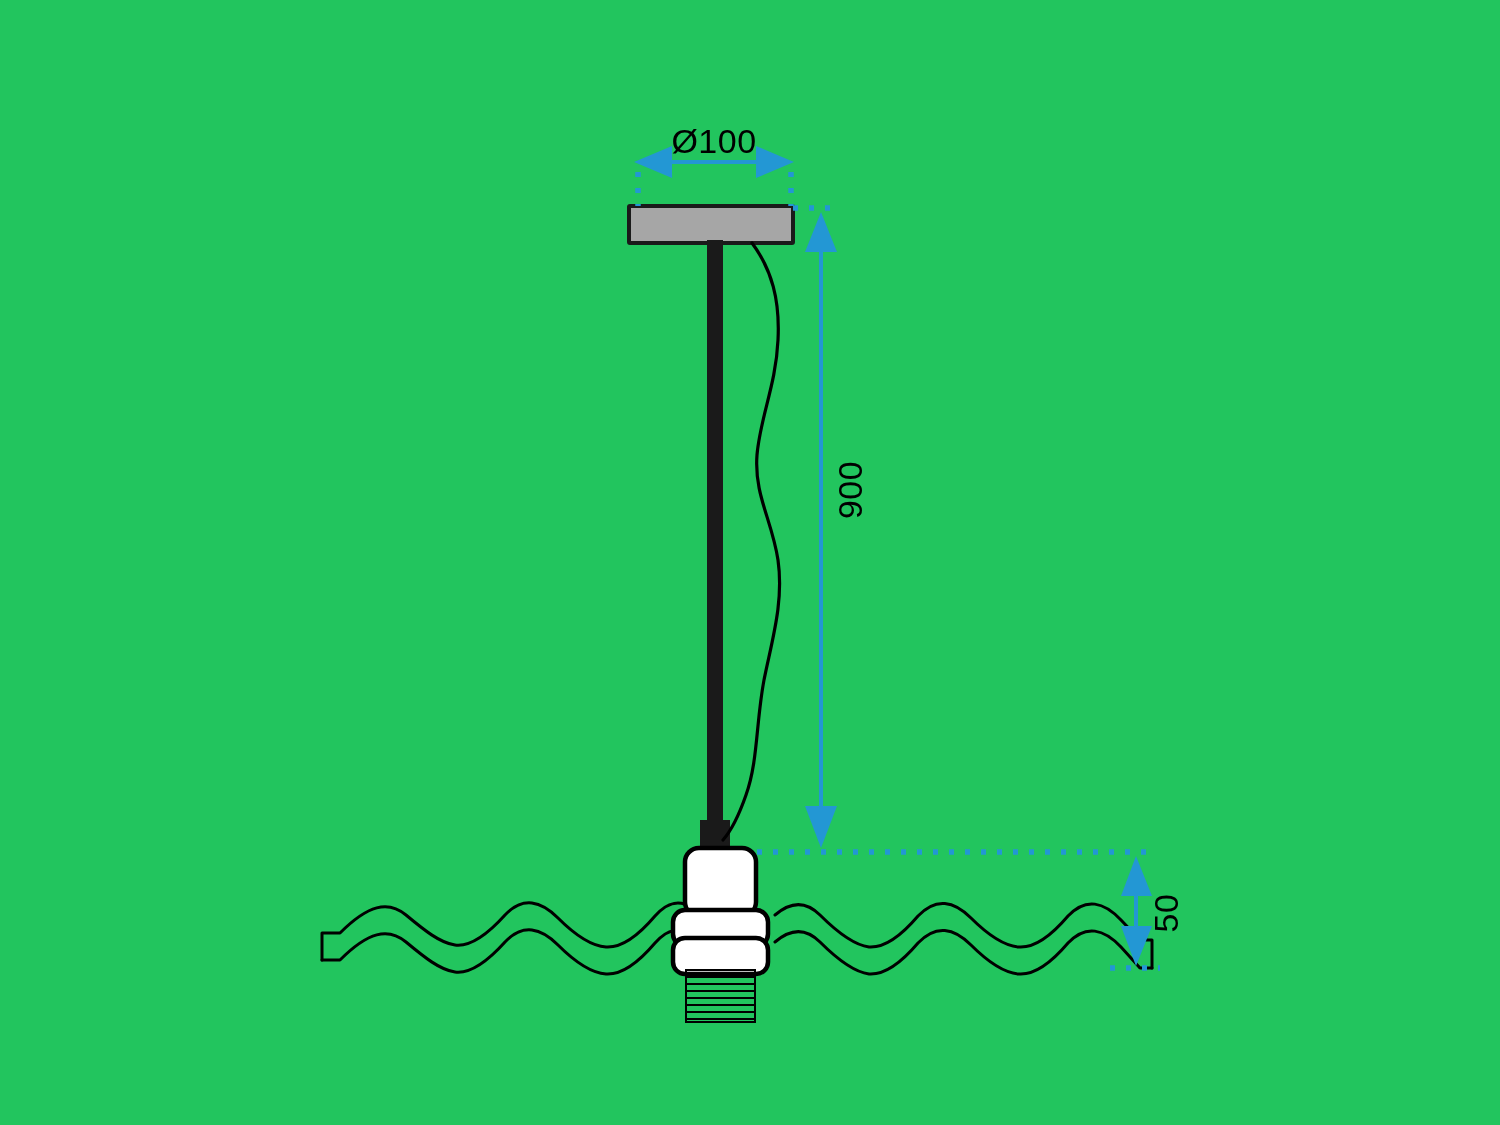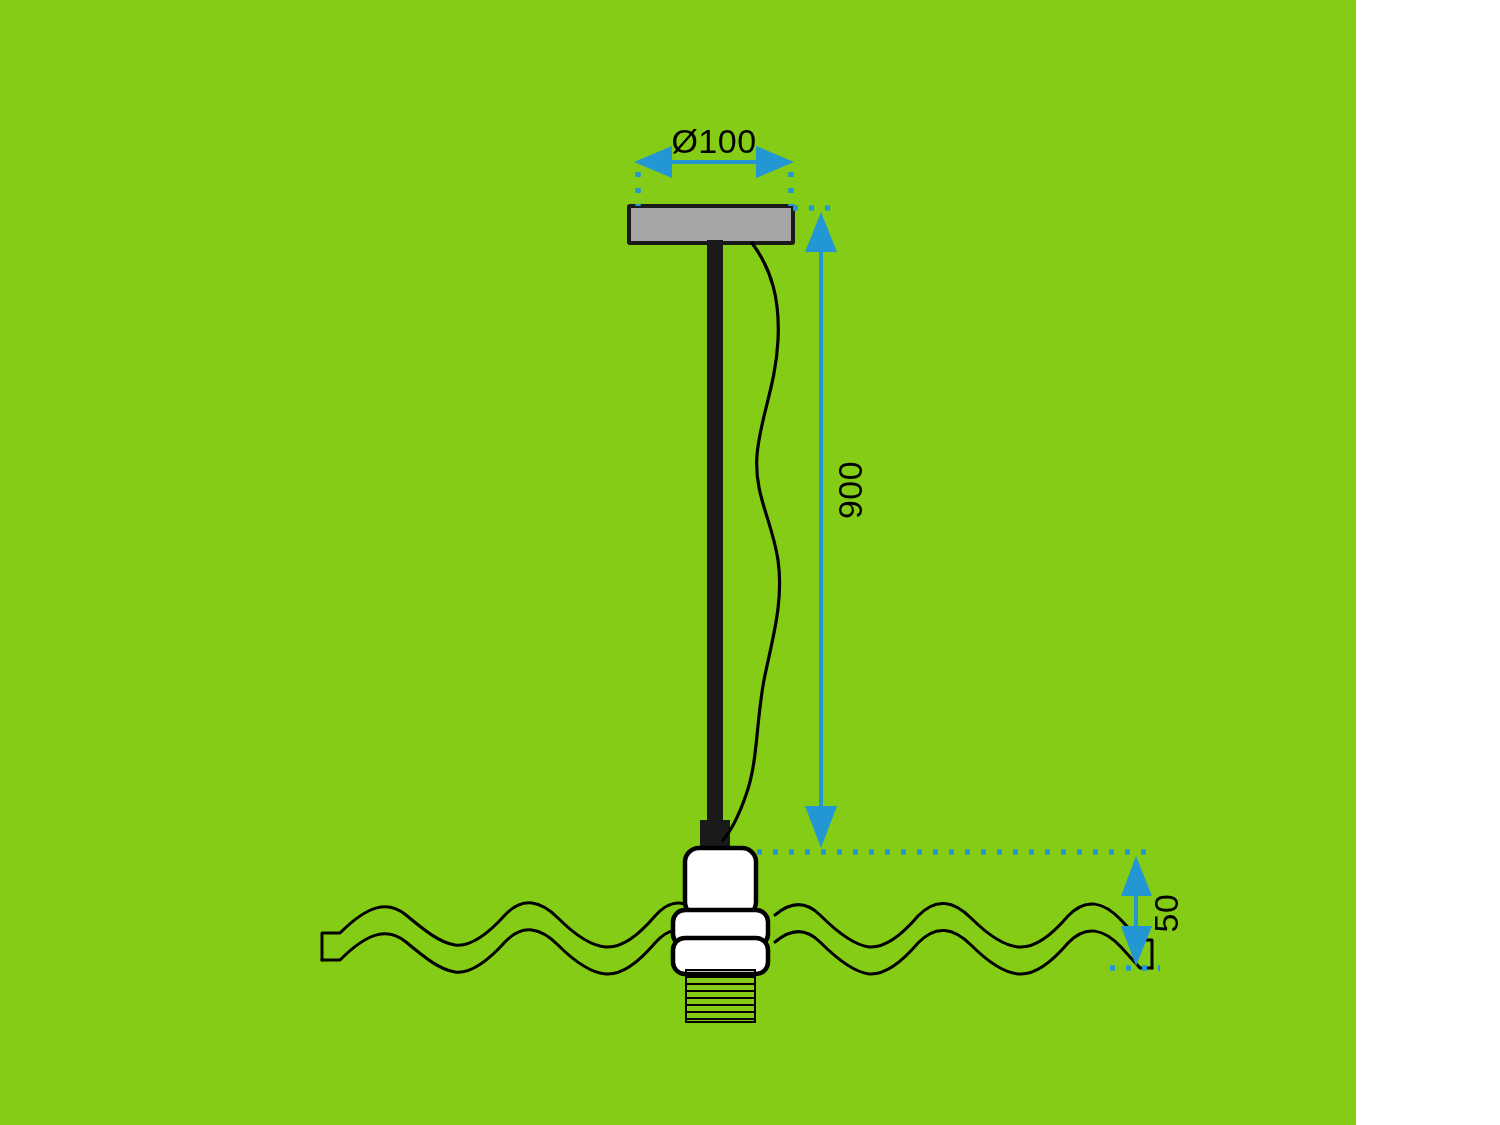--- a/index.html
+++ b/index.html
@@ -5,23 +5,23 @@
   html, body {
     margin: 0;
     padding: 0;
     background: #ffffff;
   }
   body {
     font-family: "Liberation Sans", sans-serif;
   }
   #drawing-root {
     position: relative;
-    width: 1356px;
+    width: 1500px;
     height: 1125px;
-    background: #84cc16;
+    background: #22c55e;
     overflow: hidden;
   }
   #tech-drawing {
     display: block;
     width: 1500px;
     height: 1125px;
   }
   .dim-text {
     font-family: "Liberation Sans", sans-serif;
     font-size: 34px;

